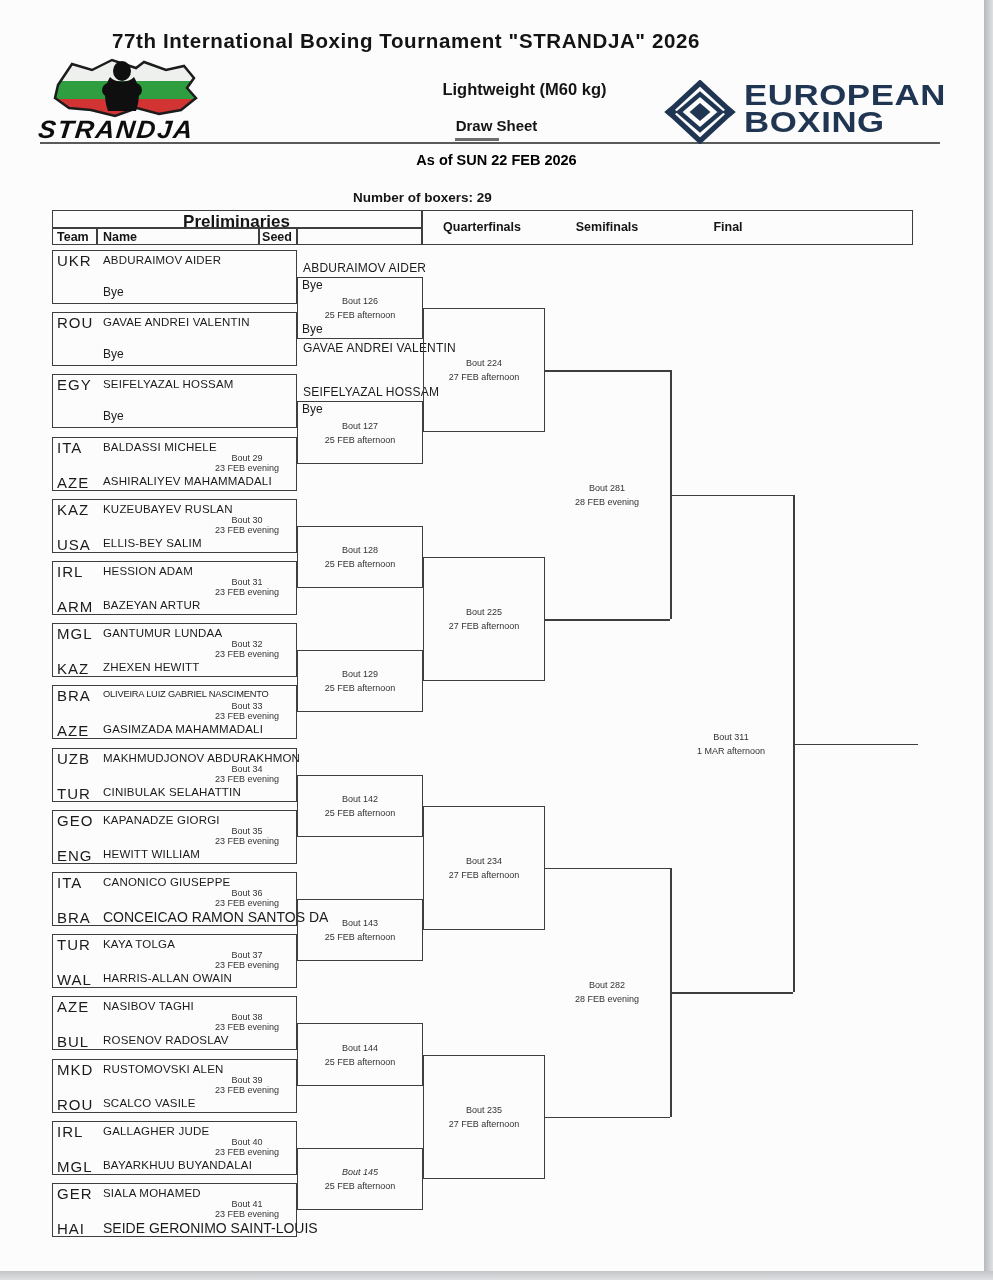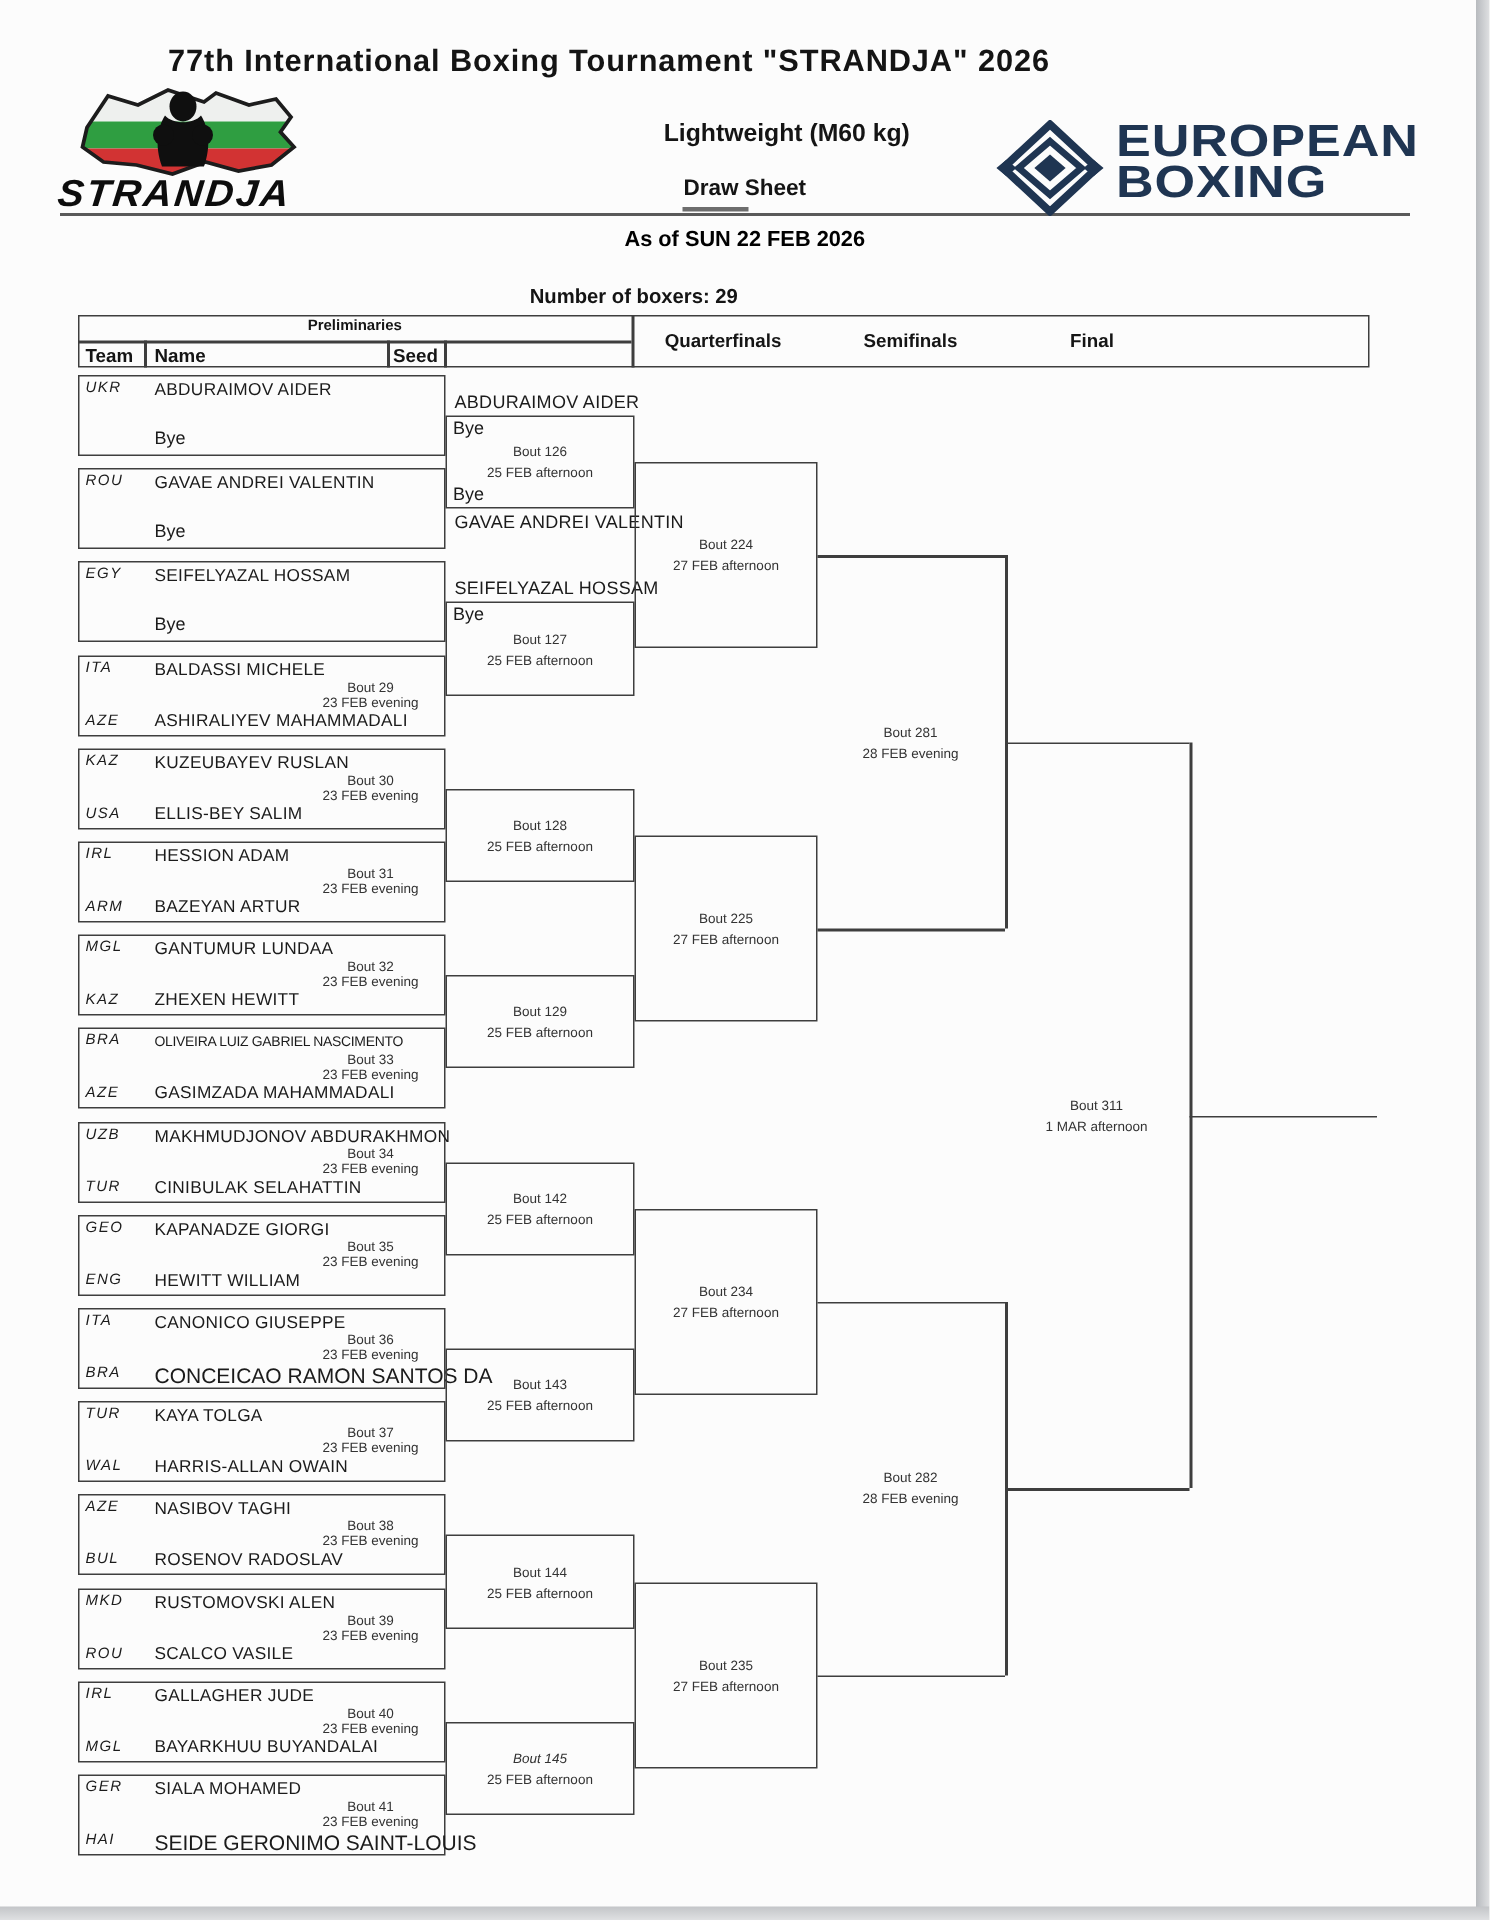--- a/index.html
+++ b/index.html
@@ -9,22 +9,22 @@
   .ctr{text-align:center;}
   .hline{position:absolute;height:1.6px;background:#3e3e3e;}
   .vline{position:absolute;width:1.6px;background:#3e3e3e;}
   .rect{position:absolute;border:1.6px solid #3e3e3e;box-sizing:border-box;background:transparent;}
   .title{font-weight:bold;font-size:20.5px;letter-spacing:.6px;color:#141414;}
   .sub1{font-weight:bold;font-size:16.5px;color:#141414;}
   .sub2{font-weight:bold;font-size:15px;color:#141414;}
   .sub3{font-weight:bold;font-size:14.5px;color:#000000;}
   .sub4{font-weight:bold;font-size:13.5px;color:#141414;}
   .hdr{font-weight:bold;font-size:12.5px;color:#151515;}
-  .hdrBig{font-weight:bold;font-size:10px;color:#151515;}
-  .team{font-size:10px;letter-spacing:1px;font-style:italic;}
+  .hdrBig{font-weight:bold;font-size:17px;color:#151515;}
+  .team{font-size:15px;letter-spacing:1px;}
   .name{font-size:11.5px;letter-spacing:.2px;}
   .cond1{font-size:14px;letter-spacing:0;}
   .cond2{font-size:9.3px;letter-spacing:-.2px;}
   .bye{font-size:12px;}
   .adv{font-size:12px;letter-spacing:.2px;}
   .bout{font-size:9px;color:#333;width:170px;margin-left:-85px;text-align:center;}
   .ebtxt{font-weight:bold;font-size:30px;line-height:27px;letter-spacing:.5px;
          transform:scaleX(1.16);transform-origin:left top;}
   .strtxt{font-weight:bold;font-style:italic;font-size:25px;letter-spacing:1.5px;color:#0d0d0d;
           transform:skewX(-6deg) scaleX(1.05);transform-origin:left top;}

